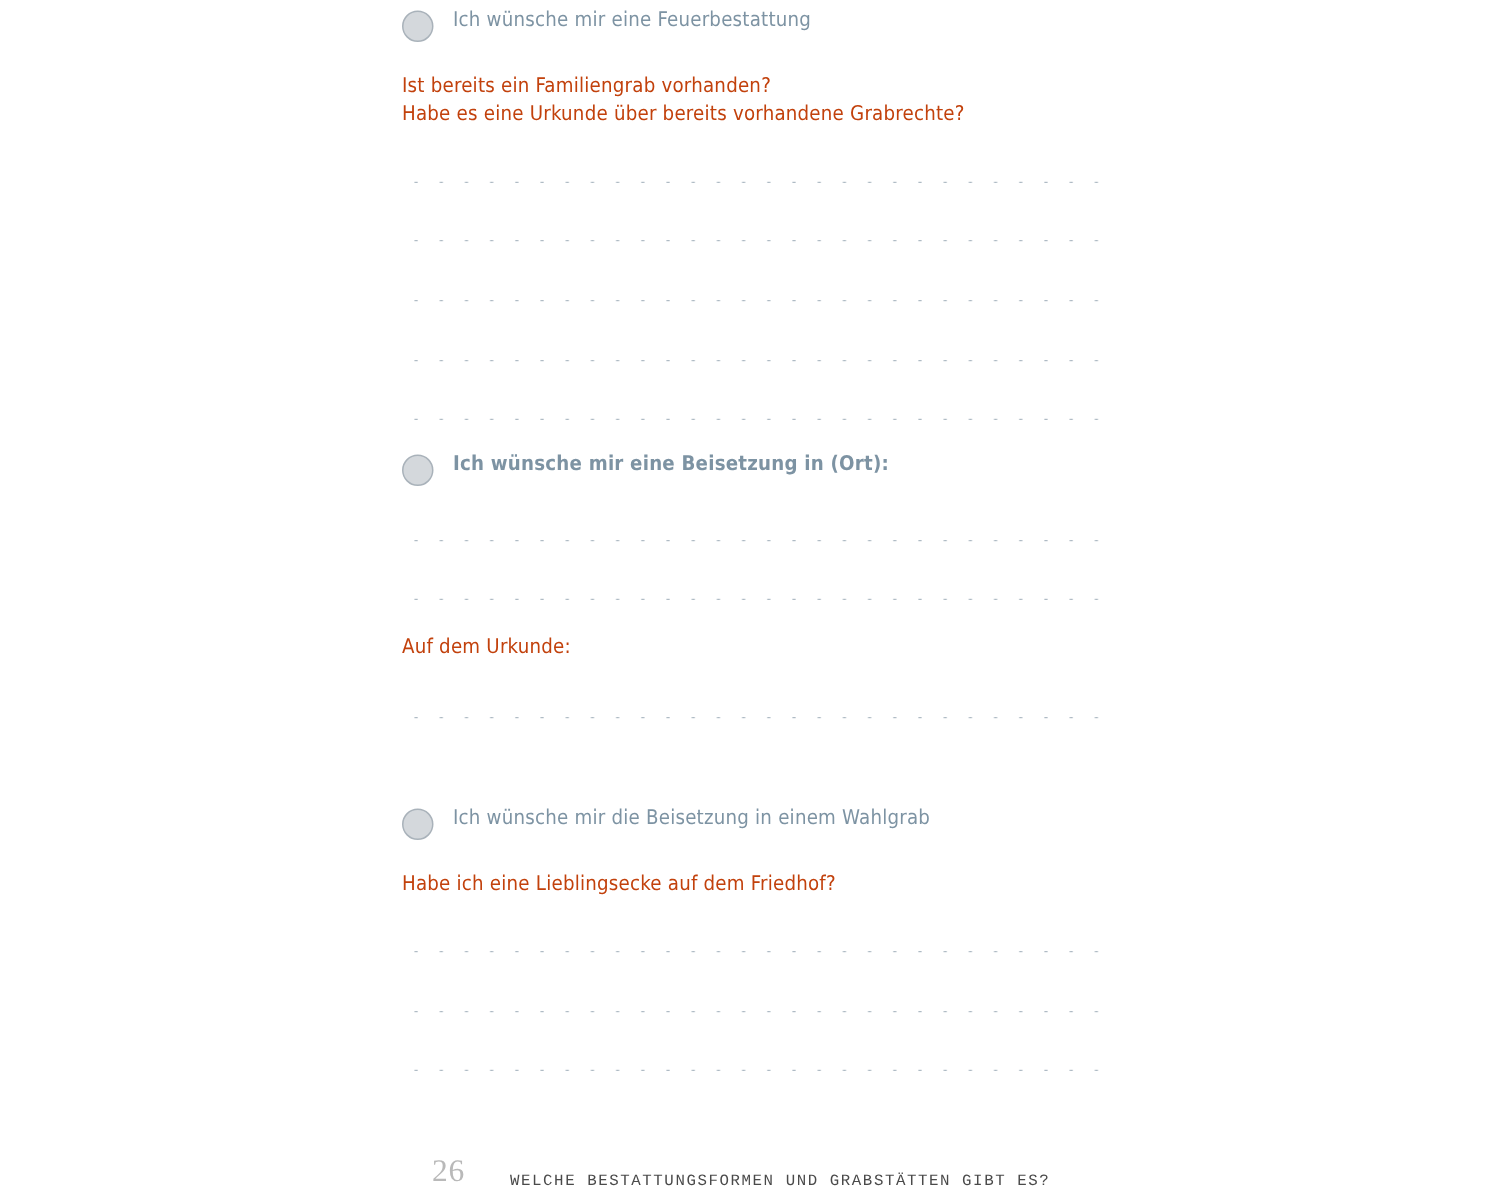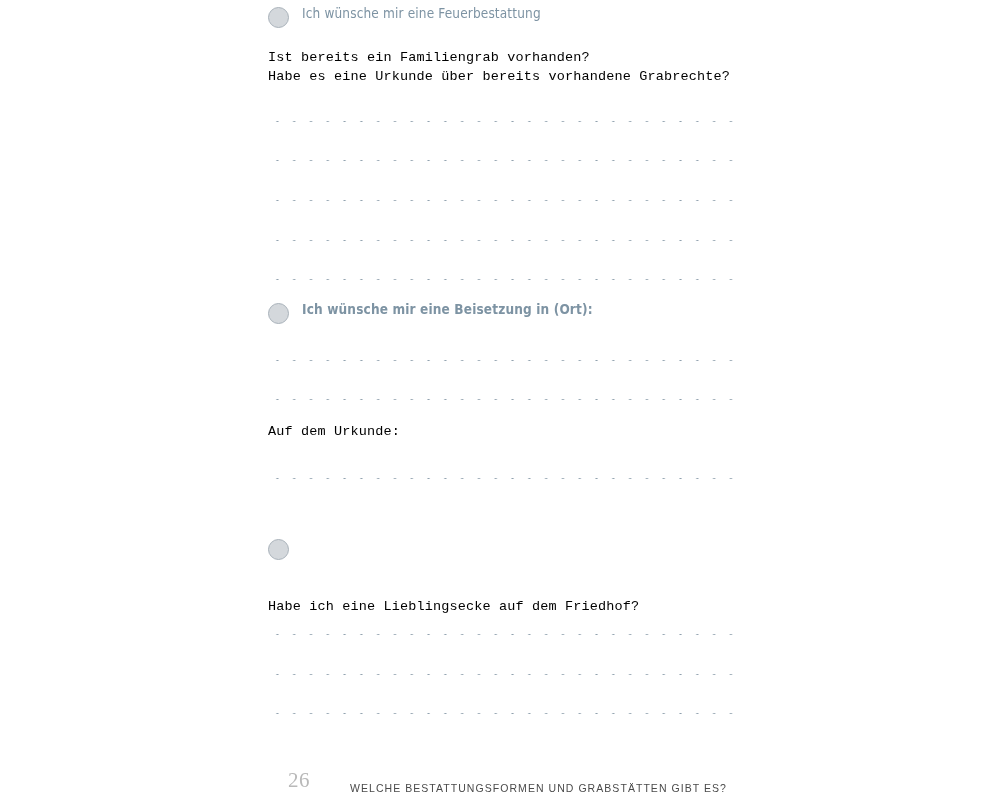--- a/index.html
+++ b/index.html
@@ -59,22 +59,21 @@
     margin-left: 13px;
     font-size: 13.5px;
     color: #7d93a3;
   }
 
   
   .qline {
     position: absolute;
     left: 0;
     font-size: 13.5px;
-    color: #000000;
-    font-family: Liberation Mono, monospace;
+    color: #c2410c;
   }
 
   
   .dotline {
     position: absolute;
     left: 0;
     width: 470px;
     height: 3px;
     background-image: radial-gradient(#8fa0ad 0.9px, rgba(255,255,255,0) 1.1px);
     background-size: 16.8px 3px;
@@ -94,23 +93,23 @@
     position: absolute;
     left: 20px;
     top: -2px;
     font-family: "Liberation Serif", "DejaVu Serif", serif;
     font-size: 21px;
     color: #b9b9b9;
     letter-spacing: 0.5px;
   }
   .running-head {
     position: absolute;
-    left: 82px;
+    left: 72px;
     top: 12px;
-    font-family: Liberation Sans, sans-serif;
+    font-family: Liberation Mono, monospace;
     font-size: 10.5px;
     color: #4a4a4a;
     letter-spacing: 1.05px;
     white-space: nowrap;
     font-variant: small-caps;
     text-transform: uppercase;
   }
 </style>
 </head>
 <body>
@@ -140,23 +139,24 @@
 
     <div class="dotline" style="top:359px;"></div>
     <div class="dotline" style="top:398px;"></div>
 
     <div class="hand qline" style="top:425px;">Auf dem Urkunde:</div>
 
     <div class="dotline" style="top:477px;"></div>
 
     <div class="option-row" style="top:539px;">
       <span class="option-circle"></span>
+      <span class="hand option-label">Ich wünsche mir die Beisetzung in einem Wahlgrab</span>
     </div>
 
-    <div class="hand qline" style="top:600px;">Habe ich eine Lieblingsecke auf dem Friedhof?</div>
+    <div class="hand qline" style="top:583px;">Habe ich eine Lieblingsecke auf dem Friedhof?</div>
 
     <div class="dotline" style="top:633px;"></div>
     <div class="dotline" style="top:673px;"></div>
     <div class="dotline" style="top:712px;"></div>
 
   </div>
 
   <div class="footer">
     <div class="folio">26</div>
     <div class="running-head">Welche Bestattungsformen und Grabstätten gibt es?</div>

